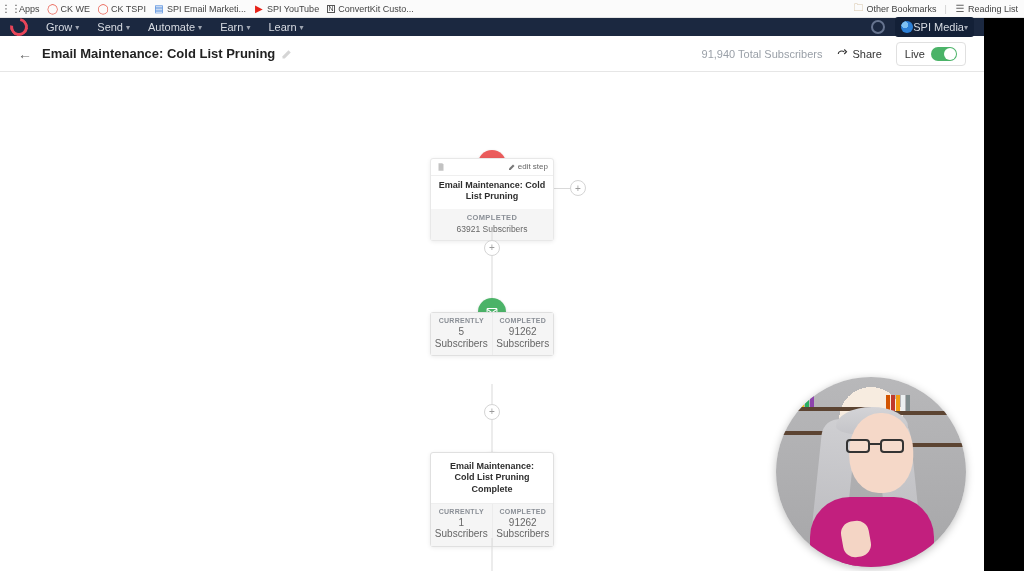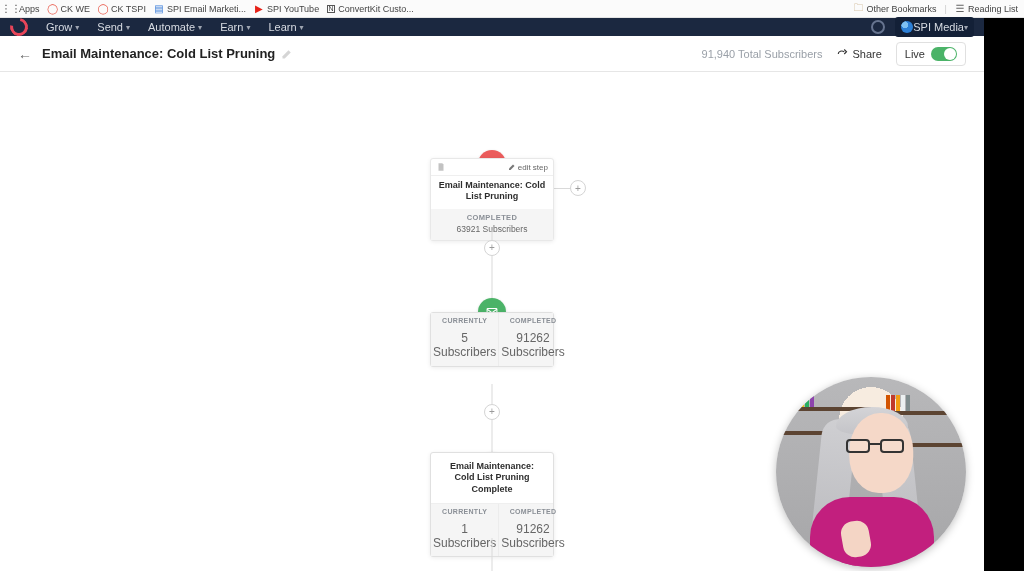--- a/index.html
+++ b/index.html
@@ -66,35 +66,35 @@
   .bg-red { background:#eb5c5c; }
   .bg-green { background:#4bb368; }
 
   .plus { width:16px; height:16px; border-radius:50%; background:#fff; border:1px solid #d4d4d4; color:#9a9a9a; font-size:10px; line-height:1; display:flex;align-items:center;justify-content:center; position:absolute; left:50%; transform:translateX(-50%); cursor:pointer;}
   .side-plus { position:absolute; width:16px;height:16px;border-radius:50%; background:#fff;border:1px solid #d4d4d4;color:#9a9a9a;font-size:10px;display:flex;align-items:center;justify-content:center;cursor:pointer;}
   .side-line { position:absolute; height:1px; background:#d9d9d9; }
 
   
   .card { position:absolute; left:50%; transform:translateX(-50%); width:124px; background:#fff; border:1px solid #e0e0e0; border-radius:3px; box-shadow: 0 1px 4px rgba(0,0,0,.08); }
   .card-entry { width:124px; border:1px solid #e8e8e8; }
-  .entry-top { display:flex; justify-content:space-between; align-items:center; padding:3px 5px; border-bottom:1px solid #efefef; font-size:8px; color:#666; }
+  .entry-top { display:flex; justify-content:space-between; align-items:flex-start; padding:3px 5px; border-bottom:1px solid #efefef; font-size:8px; color:#666; }
   .doc-ic { width:10px;height:10px; opacity:.5;}
   .edit-step{display:flex;align-items:center;gap:2px;cursor:pointer;}
   .entry-title { padding:4px 6px 6px; text-align:center; font-size:9px; font-weight:600; color:#2d2d2d; line-height:1.25;}
   .entry-foot { background:#f5f5f5; padding:4px 0 6px; text-align:center; }
   .ef-lab { font-size:7.5px; letter-spacing:.4px; color:#8a8f96; text-transform:uppercase; font-weight:600;}
   .ef-val { font-size:8.5px; color:#666; margin-top:2px;}
 
   .step-card { width:124px; }
   .step-title { padding:8px 8px; text-align:center; font-size:9px; font-weight:600; color:#2d2d2d; line-height:1.25; border-bottom:1px solid #efefef;}
   .step-stats { display:flex; background:#f5f5f5; }
   .st { flex:1; text-align:center; padding:4px 2px 6px;}
   .st:first-child { border-right:1px solid #ececec;}
   .st-lab { font-size:7px; letter-spacing:.3px; color:#8a8f96; text-transform:uppercase; font-weight:600;}
-  .st-val { font-size:12px; color:#666; margin-top:8px; line-height:1.15;}
+  .st-val { font-size:10px; color:#666; margin-top:2px; line-height:1.15;}
 
   
   .presenter {
     position:absolute; right:58px; bottom:4px; width:190px; height:190px; border-radius:50%;
     background: radial-gradient(circle at 50% 22%, #f7ece0 0 18%, transparent 18%),
                 linear-gradient(#b8b8ba,#a6a6a8);
     overflow:hidden; box-shadow: 0 2px 8px rgba(0,0,0,.25);
   }
   .shelf { position:absolute; background:#5c4432; }
   .shelf1{ left:0; right:50%; top:30px; height:4px;}

